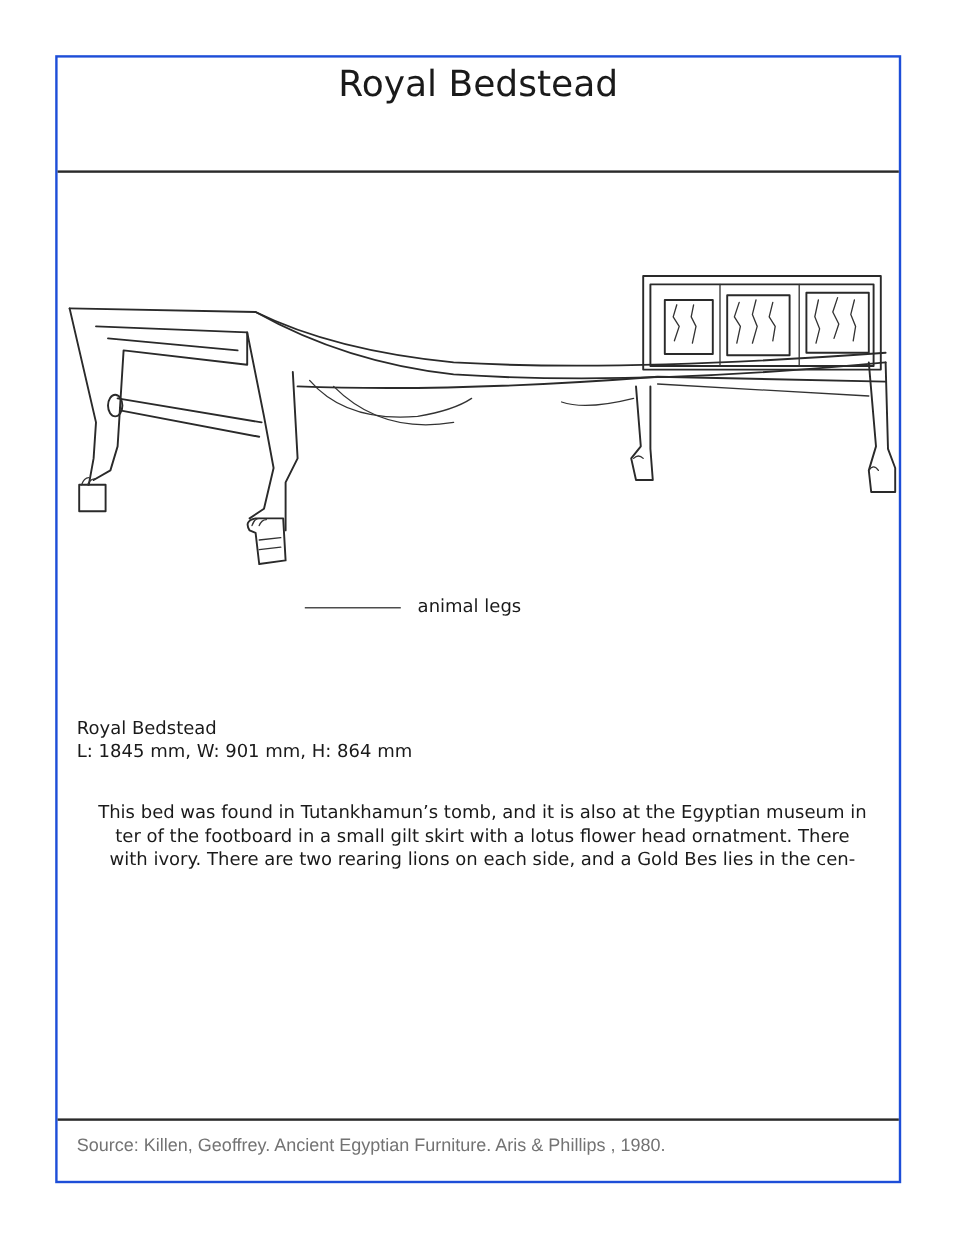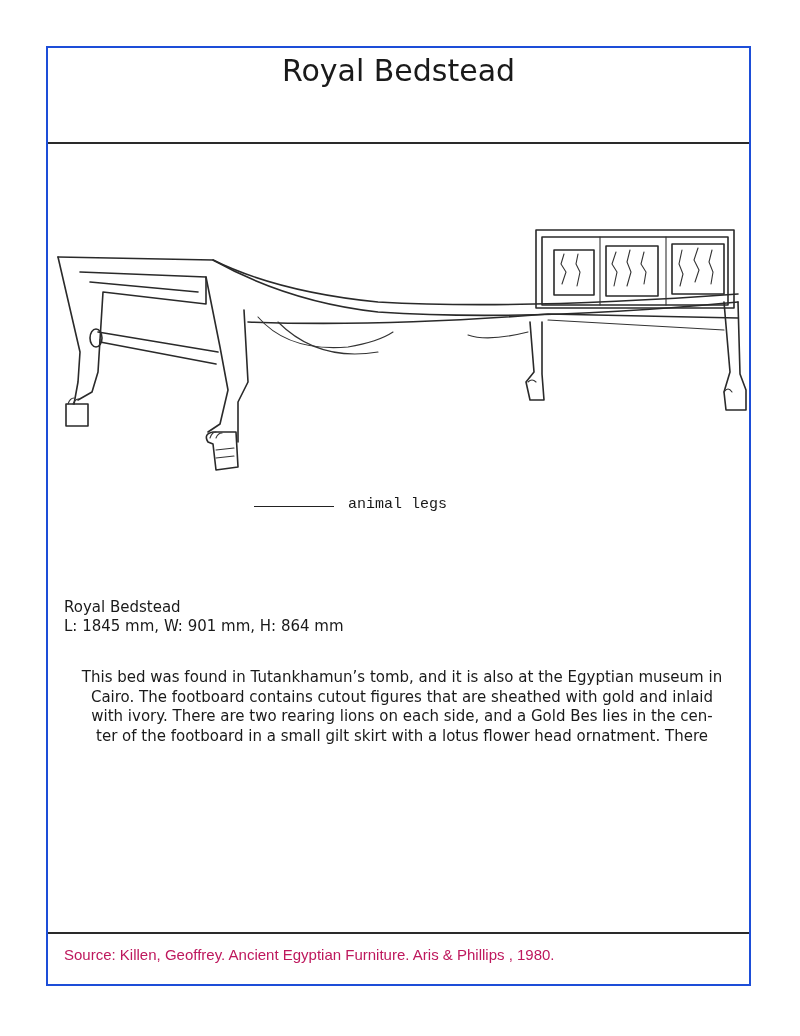--- a/index.html
+++ b/index.html
@@ -1,29 +1,29 @@
 <!DOCTYPE html>
 <html><head>
 <meta charset="utf-8">
 <style>
   html, body { margin: 0; padding: 0; background: #ffffff; }
   body { width: 800px; height: 1036px; position: relative; overflow: hidden; font-family: "DejaVu Sans", sans-serif; color: #1a1a1a; }
   .sheet { position: absolute; left: 46px; top: 46px; width: 705px; height: 940px; border: 2px solid #1d4ed8; box-sizing: border-box; }
   .title-box { position: absolute; left: 0; top: 0; width: 100%; height: 94px; border-bottom: 2px solid #2a2a2a; text-align: center; }
   .title-line { font-size: 30px; line-height: 36px; color: #1a1a1a; font-family: "DejaVu Sans", sans-serif; }
   .title-line.first { margin-top: 5px; }
-  .drawing { position: absolute; left: 0; top: 94px; width: 686px; height: 360px; font-family: Liberation Mono, monospace; }
+  .drawing { position: absolute; left: 0; top: 94px; width: 686px; height: 360px; }
   .drawing svg { position: absolute; left: 0; top: 0; }
   .callout-line { position: absolute; left: 206px; top: 364px; width: 80px; height: 0; border-top: 1.5px solid #222; }
   .callout-label { position: absolute; left: 300px; top: 354px; font-size: 15px; color: #1a1a1a; }
   .info { position: absolute; left: 16px; top: 550px; font-size: 15px; line-height: 19px; }
   .desc { position: absolute; left: 16px; top: 620px; width: 676px; font-size: 15px; line-height: 19.5px; }
   .desc p { margin: 0; text-align: center; }
   .source-box { position: absolute; left: 0; bottom: 0; width: 100%; height: 50px; border-top: 2px solid #2a2a2a; }
-  .source-text { position: absolute; left: 16px; top: 12px; font-size: 15px; font-family: "Liberation Sans", sans-serif; color: #be185d; text-align: right; }
+  .source-text { position: absolute; left: 16px; top: 12px; font-size: 15px; font-family: "Liberation Sans", sans-serif; color: #737373; text-align: right; }
   .stroke { fill: none; stroke: #2a2a2a; stroke-width: 1.6; stroke-linejoin: round; stroke-linecap: round; }
   .thin { fill: none; stroke: #333; stroke-width: 1.1; stroke-linecap: round; }
 </style>
 </head>
 <body>
 
 <div class="sheet">
 
   <div class="title-box">
     <div class="title-line first">Royal Bedstead</div>
@@ -75,22 +75,21 @@
     <div class="callout-label">animal legs</div>
   </div>
 
   <div class="info">
     <div>Royal Bedstead</div>
     <div>L: 1845 mm, W: 901 mm, H: 864 mm</div>
   </div>
 
   <div class="desc">
     <p>This bed was found in Tutankhamun’s tomb, and it is also at the Egyptian museum in</p>
-    <p>Cairo. The footboard contains cutout figures that are sheathed with gold and inlaid</p>
+    <p>ter of the footboard in a small gilt skirt with a lotus flower head ornatment. There</p>
     <p>with ivory. There are two rearing lions on each side, and a Gold Bes lies in the cen-</p>
-    <p>ter of the footboard in a small gilt skirt with a lotus flower head ornatment. There</p>
   </div>
 
   <div class="source-box">
     <div class="source-text">Source: Killen, Geoffrey. Ancient Egyptian Furniture. Aris &amp; Phillips , 1980.</div>
   </div>
 
 </div>
 
 </body></html>

